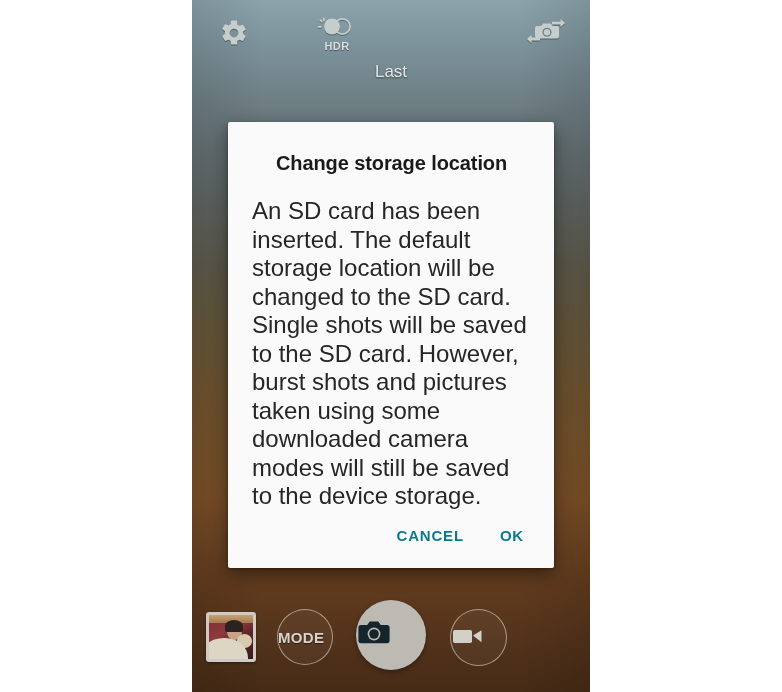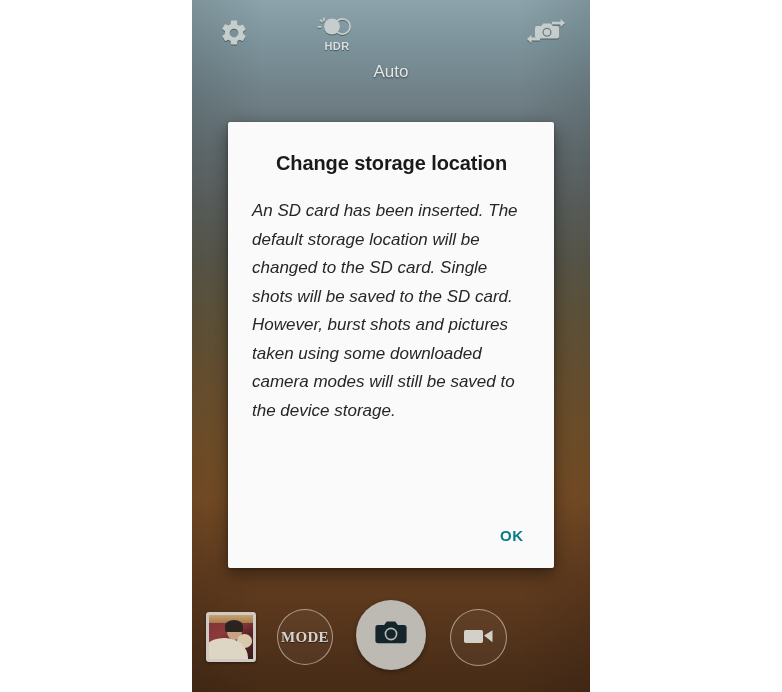--- a/index.html
+++ b/index.html
@@ -123,26 +123,25 @@
   }
   #dialog-title {
     font-size: 20px;
     font-weight: bold;
     color: #1a1a1a;
     padding: 30px 24px 0 24px;
     letter-spacing: -0.1px;
     margin-left: 24px;
   }
   #dialog-message {
-    font-size: 17px;
+    font-size: 24px;
     line-height: 28.5px;
     color: #262626;
     padding: 22px 24px 0 24px;
     white-space: pre-line;
-    font-style: italic;
   }
   #dialog-actions {
     position: absolute;
     right: 16px;
     bottom: 14px;
     display: flex;
     align-items: center;
     gap: 8px;
   }
   .dlg-btn {
@@ -164,23 +163,21 @@
     left: 0;
     bottom: 0;
     width: 398px;
     height: 97px;
     z-index: 4;
   }
   .ctrl {
     position: absolute;
     display: flex;
     align-items: center;
-    justify-content: center;
     cursor: pointer;
-    font-family: Liberation Serif, serif;
   }
 
   
   #ctrl-thumb {
     left: 14px;
     top: 17px;
     width: 50px;
     height: 50px;
     border: 3px solid #cfcac4;
     border-radius: 3px;
@@ -313,26 +310,27 @@
 
             <path d="M27 5.8 h8.5 v-2.8 L40 7 l-4.5 4.2 V8.4 H27 Z" fill="#c6cdcd"></path>
 
             <path d="M15 24.4 H6.5 v2.8 L2 23 l4.5-4.2 v2.8 H15 Z" fill="#c6cdcd"></path>
           </svg>
         </span>
         <span class="sr"></span>
       </div>
     </div>
 
-    <div id="mode-label">Auto</div>
+    <div id="mode-label">Last</div>
 
     <div id="dialog">
       <div id="dialog-title">Change storage location</div>
       <div id="dialog-message">An SD card has been inserted. The default storage location will be changed to the SD card. Single shots will be saved to the SD card. However, burst shots and pictures taken using some downloaded camera modes will still be saved to the device storage.</div>
       <div id="dialog-actions">
+        <button class="dlg-btn">CANCEL</button>
         <button class="dlg-btn">OK</button>
       </div>
     </div>
 
     <div id="bottombar">
 
       <div class="ctrl" id="ctrl-thumb">
         <div id="thumb-art">
           <div class="wood"></div>
           <div class="head"></div>

